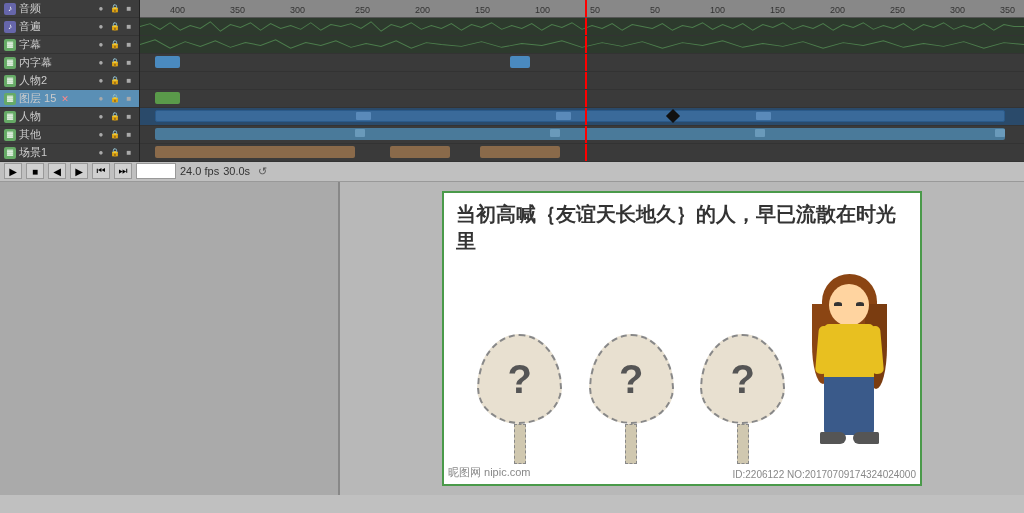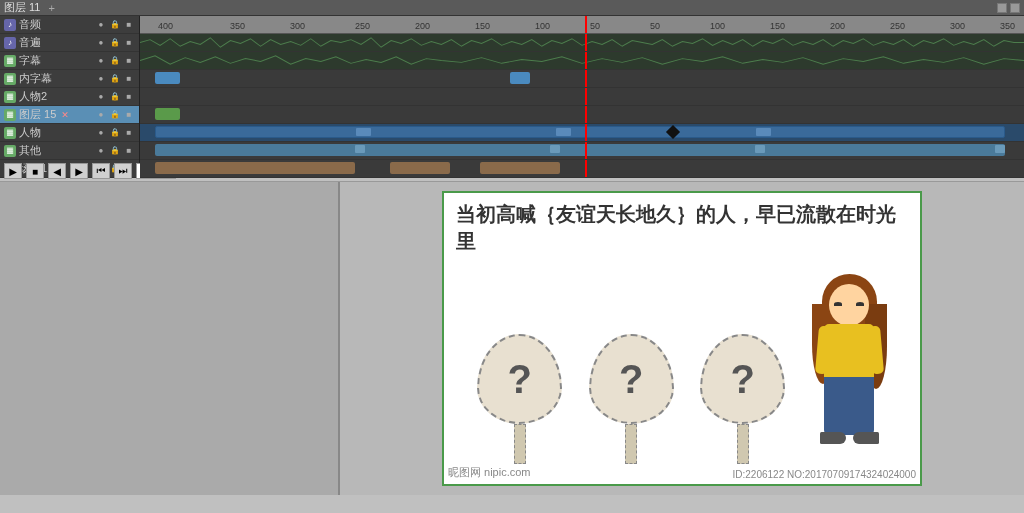--- a/index.html
+++ b/index.html
@@ -298,28 +298,20 @@
       align-items: center;
       justify-content: center;
       font-size: 8px;
       color: #aaa;
     }
   </style>
 </head>
 <body>
 
 <div class="timeline-area">
-  <div class="timeline-header">
-    <span>图层 11</span>
-    <span style="margin-left:8px; cursor:pointer; color:#aaa;">+</span>
-    <span style="margin-left:auto; display:flex; gap:3px;">
-      <span style="width:10px;height:10px;background:#999;border:1px solid #777;cursor:pointer;"></span>
-      <span style="width:10px;height:10px;background:#999;border:1px solid #777;cursor:pointer;"></span>
-    </span>
-  </div>
 
   <div class="layers-panel">
 
     <div class="layer-list">
       <div class="layer-item">
         <span class="layer-icon layer-icon-sound">♪</span>
         <span>音频</span>
         <div class="layer-controls">
           <span class="ctrl-btn">●</span>
           <span class="ctrl-btn">🔒</span>
@@ -398,21 +390,21 @@
           <span class="ctrl-btn">🔒</span>
           <span class="ctrl-btn">■</span>
         </div>
       </div>
     </div>
 
     <div class="track-area">
 
       <div class="ruler" style="position:relative;overflow:hidden;">
         <div style="position:absolute;left:0;top:0;right:0;bottom:0;display:flex;align-items:flex-end;padding-bottom:2px;">
-          <span style="position:absolute;left:18px;font-size:9px;color:#333;">400</span>
+          <span style="position:absolute;left:30px;font-size:9px;color:#333;">400</span>
           <span style="position:absolute;left:90px;font-size:9px;color:#333;">350</span>
           <span style="position:absolute;left:150px;font-size:9px;color:#333;">300</span>
           <span style="position:absolute;left:215px;font-size:9px;color:#333;">250</span>
           <span style="position:absolute;left:275px;font-size:9px;color:#333;">200</span>
           <span style="position:absolute;left:335px;font-size:9px;color:#333;">150</span>
           <span style="position:absolute;left:395px;font-size:9px;color:#333;">100</span>
           <span style="position:absolute;left:450px;font-size:9px;color:#333;">50</span>
           <span style="position:absolute;left:510px;font-size:9px;color:#333;">50</span>
           <span style="position:absolute;left:570px;font-size:9px;color:#333;">100</span>
           <span style="position:absolute;left:630px;font-size:9px;color:#333;">150</span>

